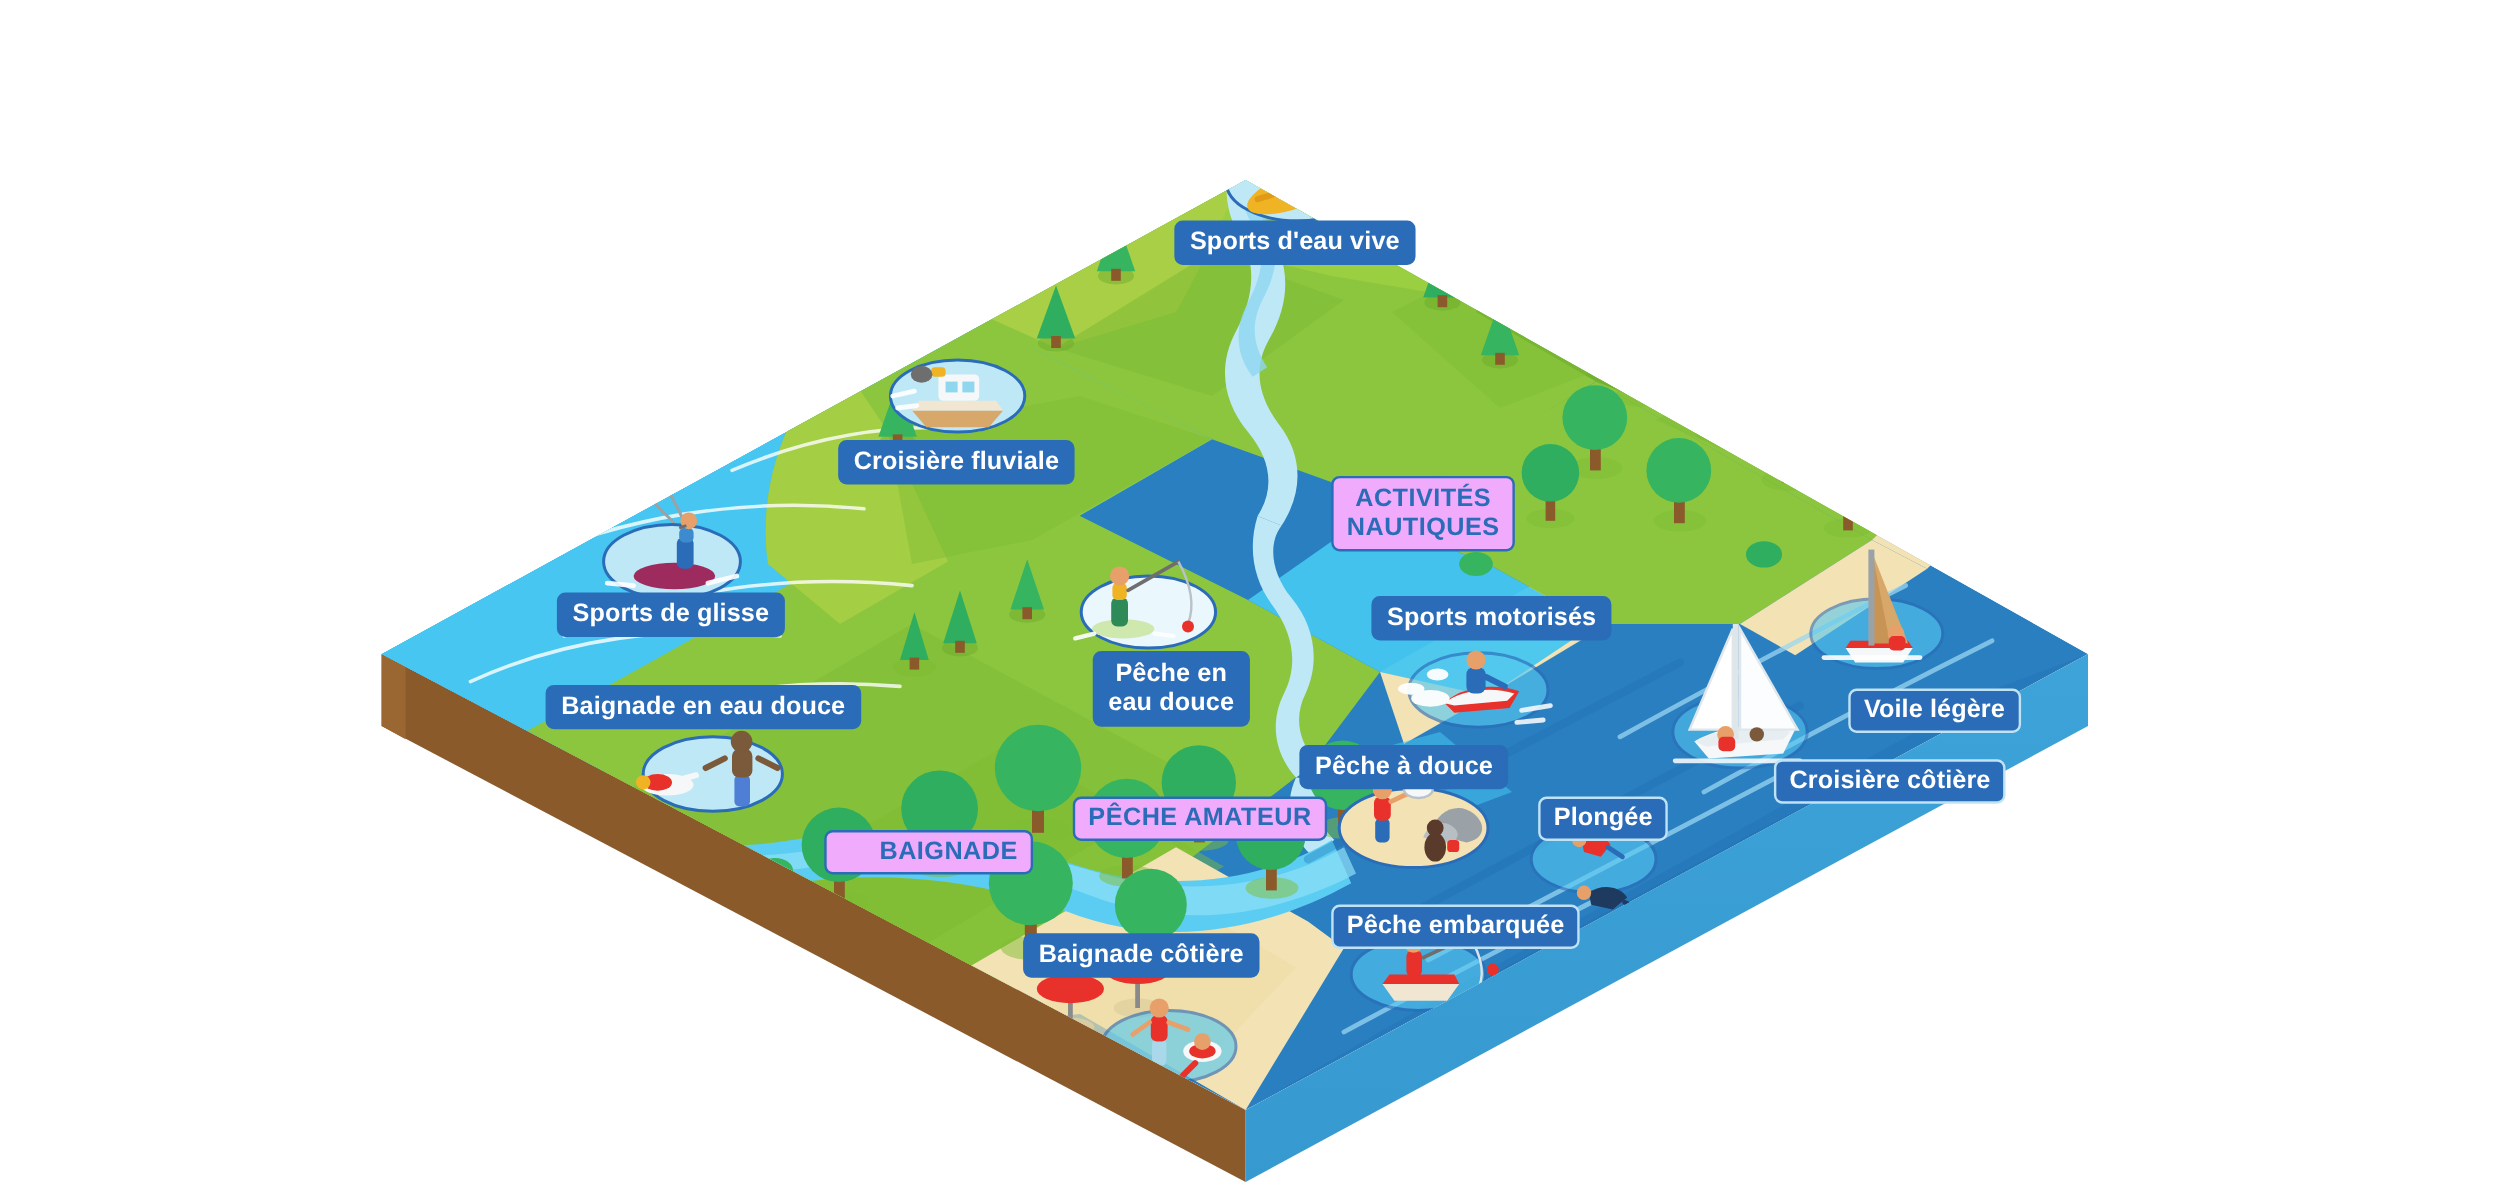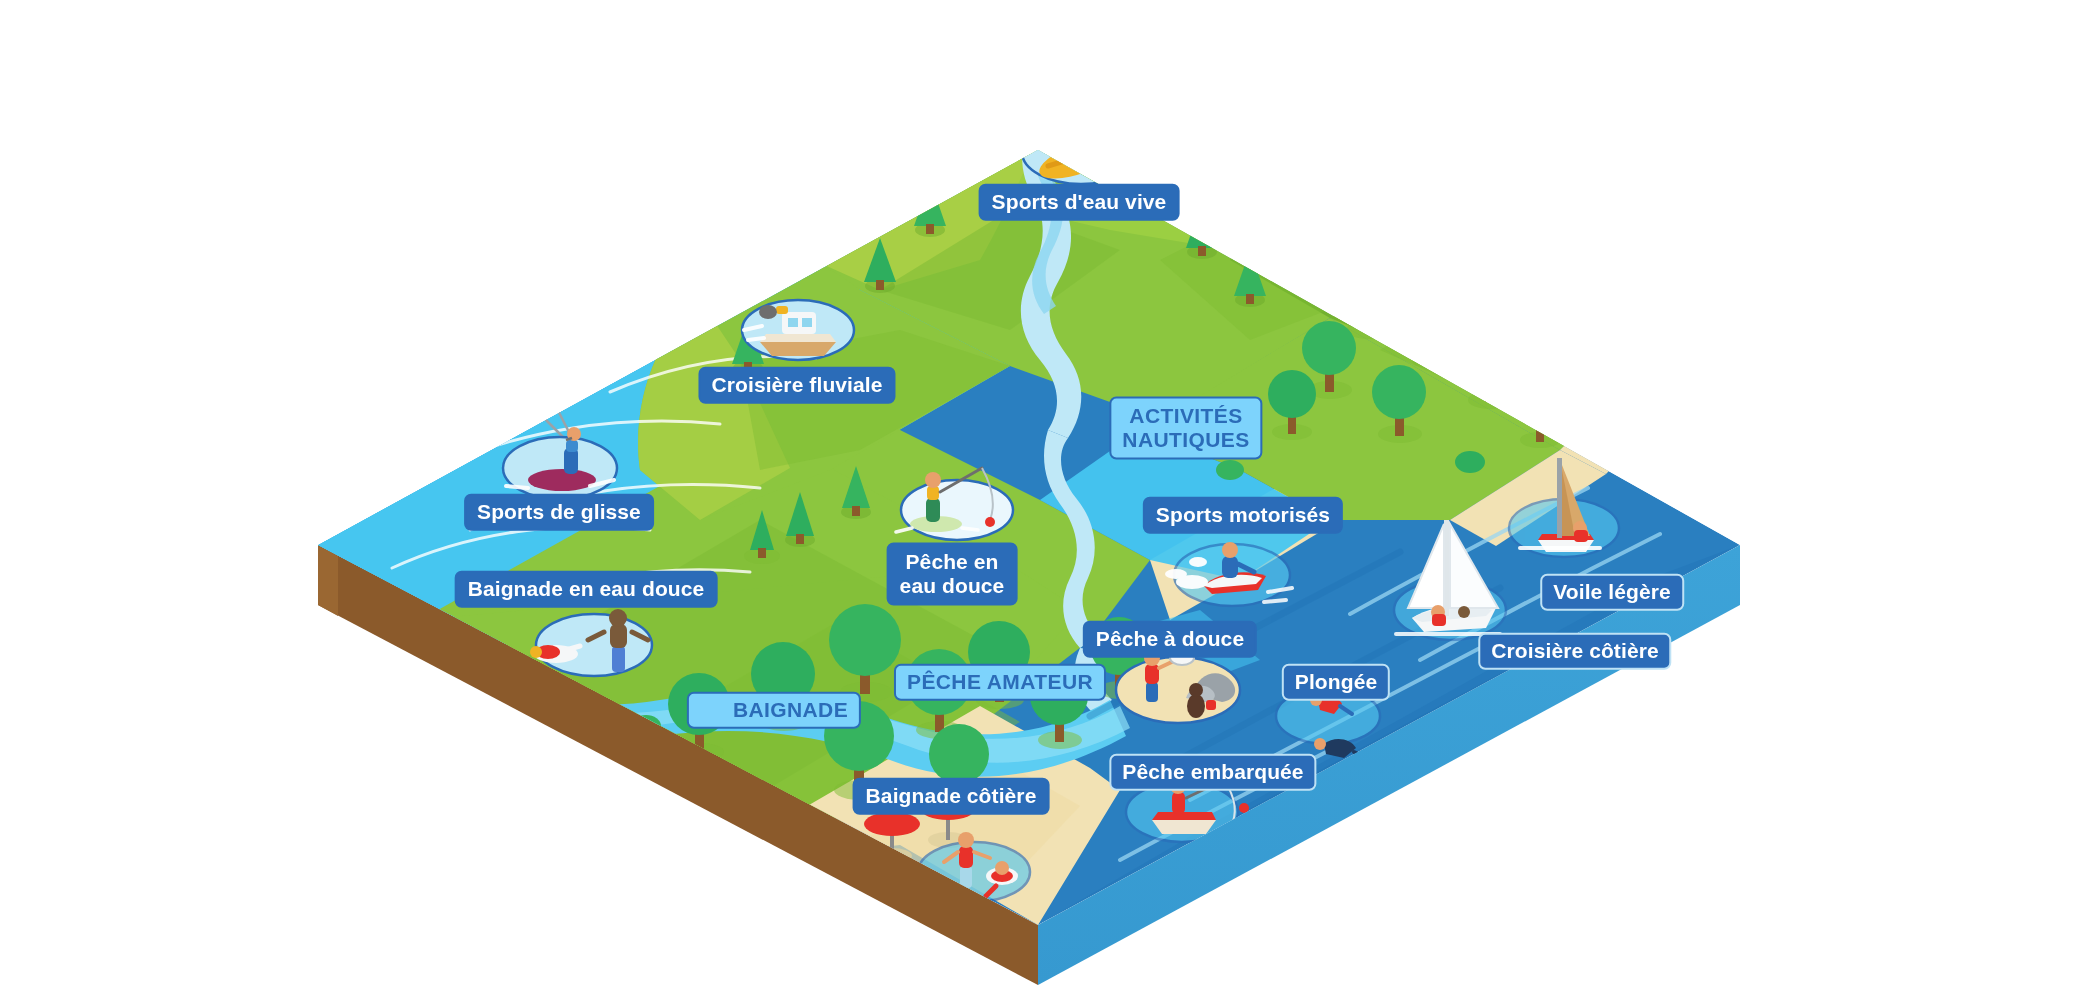--- a/index.html
+++ b/index.html
@@ -35,21 +35,21 @@
   }
   
   .label.solid-outline{
     background:#2b6cb8;
     color:#ffffff;
     border:2px solid #bfe2f5;
     margin-top:20px;
   }
   
   .label.ghost{
-    background:#7dd3fc;
+    background:#f0abfc;
     color:#2b6cb8;
     border:2px solid #2b6cb8;
     font-weight:700;
     letter-spacing:.4px;
   }
   .label.two-line{line-height:1.14;padding:5px 11px 6px 11px;}
 </style>
 </head>
 <body>
 
@@ -600,21 +600,21 @@
     </g>
 
     <polygon points="1038,150 1740,545 1038,925 318,545" fill="none" stroke="none"></polygon>
   </svg>
 
   <div id="labels">
       <div class="label solid" style="left: 1079px; top: 202px;">Sports d'eau vive</div>
       <div class="label solid" style="left: 797px; top: 385px;">Croisière fluviale</div>
       <div class="label solid" style="left: 559px; top: 512px;">Sports de glisse</div>
       <div class="label solid" style="left: 586px; top: 589px;">Baignade en eau douce</div>
-      <div class="label solid two-line" style="left: 952px; top: 574px;">Pêche en
+      <div class="label solid two-line" style="left: 976px; top: 574px;">Pêche en
 eau douce</div>
       <div class="label solid" style="left: 1243px; top: 515px;">Sports motorisés</div>
       <div class="label solid" style="left: 1170px; top: 639px;">Pêche à douce</div>
       <div class="label solid-outline" style="left: 1336px; top: 662px;">Plongée</div>
       <div class="label solid-outline" style="left: 1213px; top: 752px;">Pêche embarquée</div>
       <div class="label solid" style="left: 951px; top: 796px;">Baignade côtière</div>
       <div class="label solid-outline" style="left: 1612px; top: 572px;">Voile légère</div>
       <div class="label solid-outline" style="left: 1575px; top: 631px;">Croisière côtière</div>
       <div class="label ghost two-line" style="left: 1186px; top: 428px;">ACTIVITÉS
 NAUTIQUES</div>

